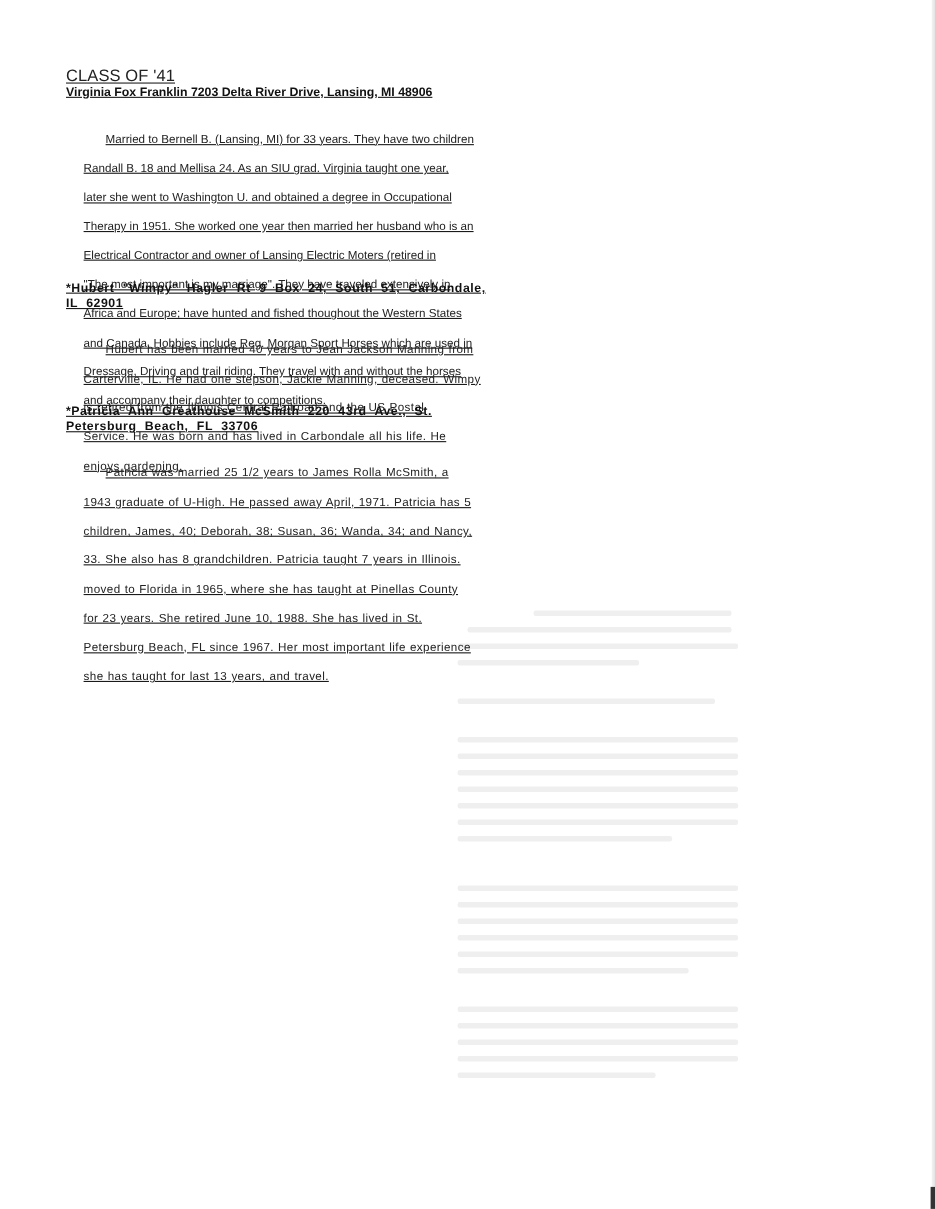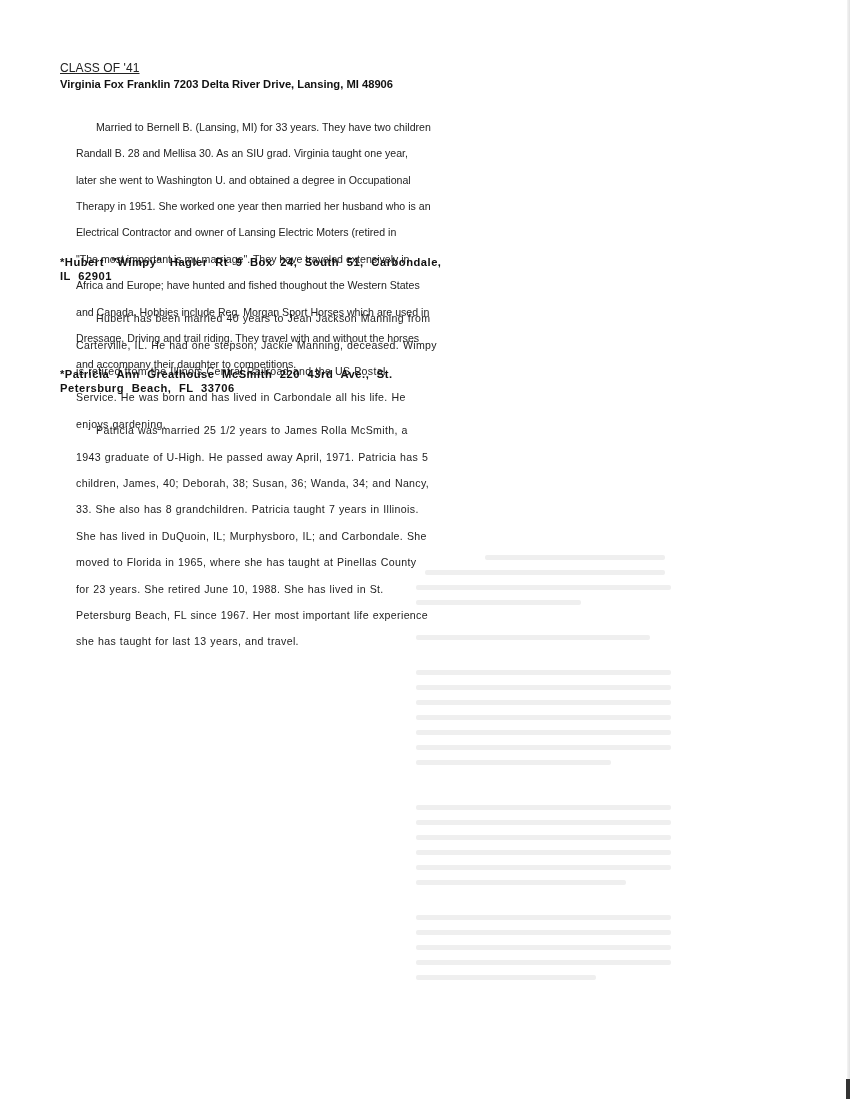--- a/index.html
+++ b/index.html
@@ -14,23 +14,23 @@
     }
     .page-corner {
       position: absolute; right: 0; bottom: 0; width: 4px; height: 20px; background: #333;
     }
     .column { position: absolute; top: 0; }
     .col-left { left: 60px; width: 385px; }
     .col-right { left: 453px; width: 397px; overflow: hidden; }
 
     .class-heading {
       position: absolute; top: 61px; left: 0;
-      font-size: 12px; text-decoration: underline; letter-spacing: 0.1px; color: #222;
+      font-size: 15px; text-decoration: underline; letter-spacing: 0.1px; color: #222;
     }
-    .entry { position: absolute; left: 0; width: 100%; }
+    .entry { position: absolute; left: 0; width: 100%; text-decoration: underline; }
     .entry-head {
       font-size: 11.2px; font-weight: bold; line-height: 13.5px; color: #111;
       white-space: nowrap;
     }
     .entry-head.wrap { white-space: normal; word-spacing: 4px; letter-spacing: 0.5px; }
     .entry-body {
       font-size: 10.6px; line-height: 13.2px; color: #222;
       text-align: justify; text-indent: 20px; margin: 16px;
     }
     .entry-body.wide { letter-spacing: 0.35px; word-spacing: 0.5px; }
@@ -76,21 +76,21 @@
   <div class="ghost-line" style="width:60%;margin-left:12%"></div>
 </div>
 
 <div class="column col-left">
   <div class="class-heading">CLASS OF '41</div>
 
   <div class="entry" style="top:78px">
     <div class="entry-head">Virginia Fox Franklin  7203 Delta River Drive, Lansing, MI 48906</div>
     <p class="entry-body cut">
       <span class="line">Married to Bernell B. (Lansing, MI) for 33 years.  They have two children</span>
-      <span class="line">Randall B. 28 and Mellisa 30.  As an SIU grad. Virginia taught one year,</span>
+      <span class="line">Randall B. 18 and Mellisa 24.  As an SIU grad. Virginia taught one year,</span>
       <span class="line">later she went to Washington U. and obtained a degree in Occupational</span>
       <span class="line">Therapy in 1951. She worked one year then married her husband who is an</span>
       <span class="line">Electrical Contractor and owner of Lansing Electric Moters (retired in</span>
       <span class="line">"The most important is my marriage".  They have traveled extensively in</span>
       <span class="line">Africa and Europe; have hunted and fished thoughout the Western States</span>
       <span class="line">and Canada.  Hobbies include Reg. Morgan Sport Horses which are used in</span>
       <span class="line">Dressage, Driving and trail riding.  They travel with and without the horses</span>
       <span class="line">and accompany their daughter to competitions.</span>
     </p>
   </div>
@@ -106,21 +106,20 @@
     </p>
   </div>
 
   <div class="entry" style="top:368px">
     <div class="entry-head wrap">*Patricia Ann Greathouse McSmith   220 43rd Ave., St. Petersburg Beach, FL 33706</div>
     <p class="entry-body cut wide">
       <span class="line">Patricia was married 25 1/2 years to James Rolla McSmith, a</span>
       <span class="line">1943 graduate of U-High. He passed away April, 1971. Patricia has 5</span>
       <span class="line">children, James, 40; Deborah, 38; Susan, 36; Wanda, 34; and Nancy,</span>
       <span class="line">33. She also has 8 grandchildren. Patricia taught 7 years in Illinois.</span>
-      <span class="line">She has lived in DuQuoin, IL; Murphysboro, IL; and Carbondale. She</span>
       <span class="line">moved to Florida in 1965, where she has taught at Pinellas County</span>
       <span class="line">for 23 years. She retired June 10, 1988. She has lived in St.</span>
       <span class="line">Petersburg Beach, FL since 1967. Her most important life experience</span>
       <span class="line">she has taught for last 13 years, and travel.</span>
     </p>
   </div>
 </div>
 
 <div class="column col-right">
   

